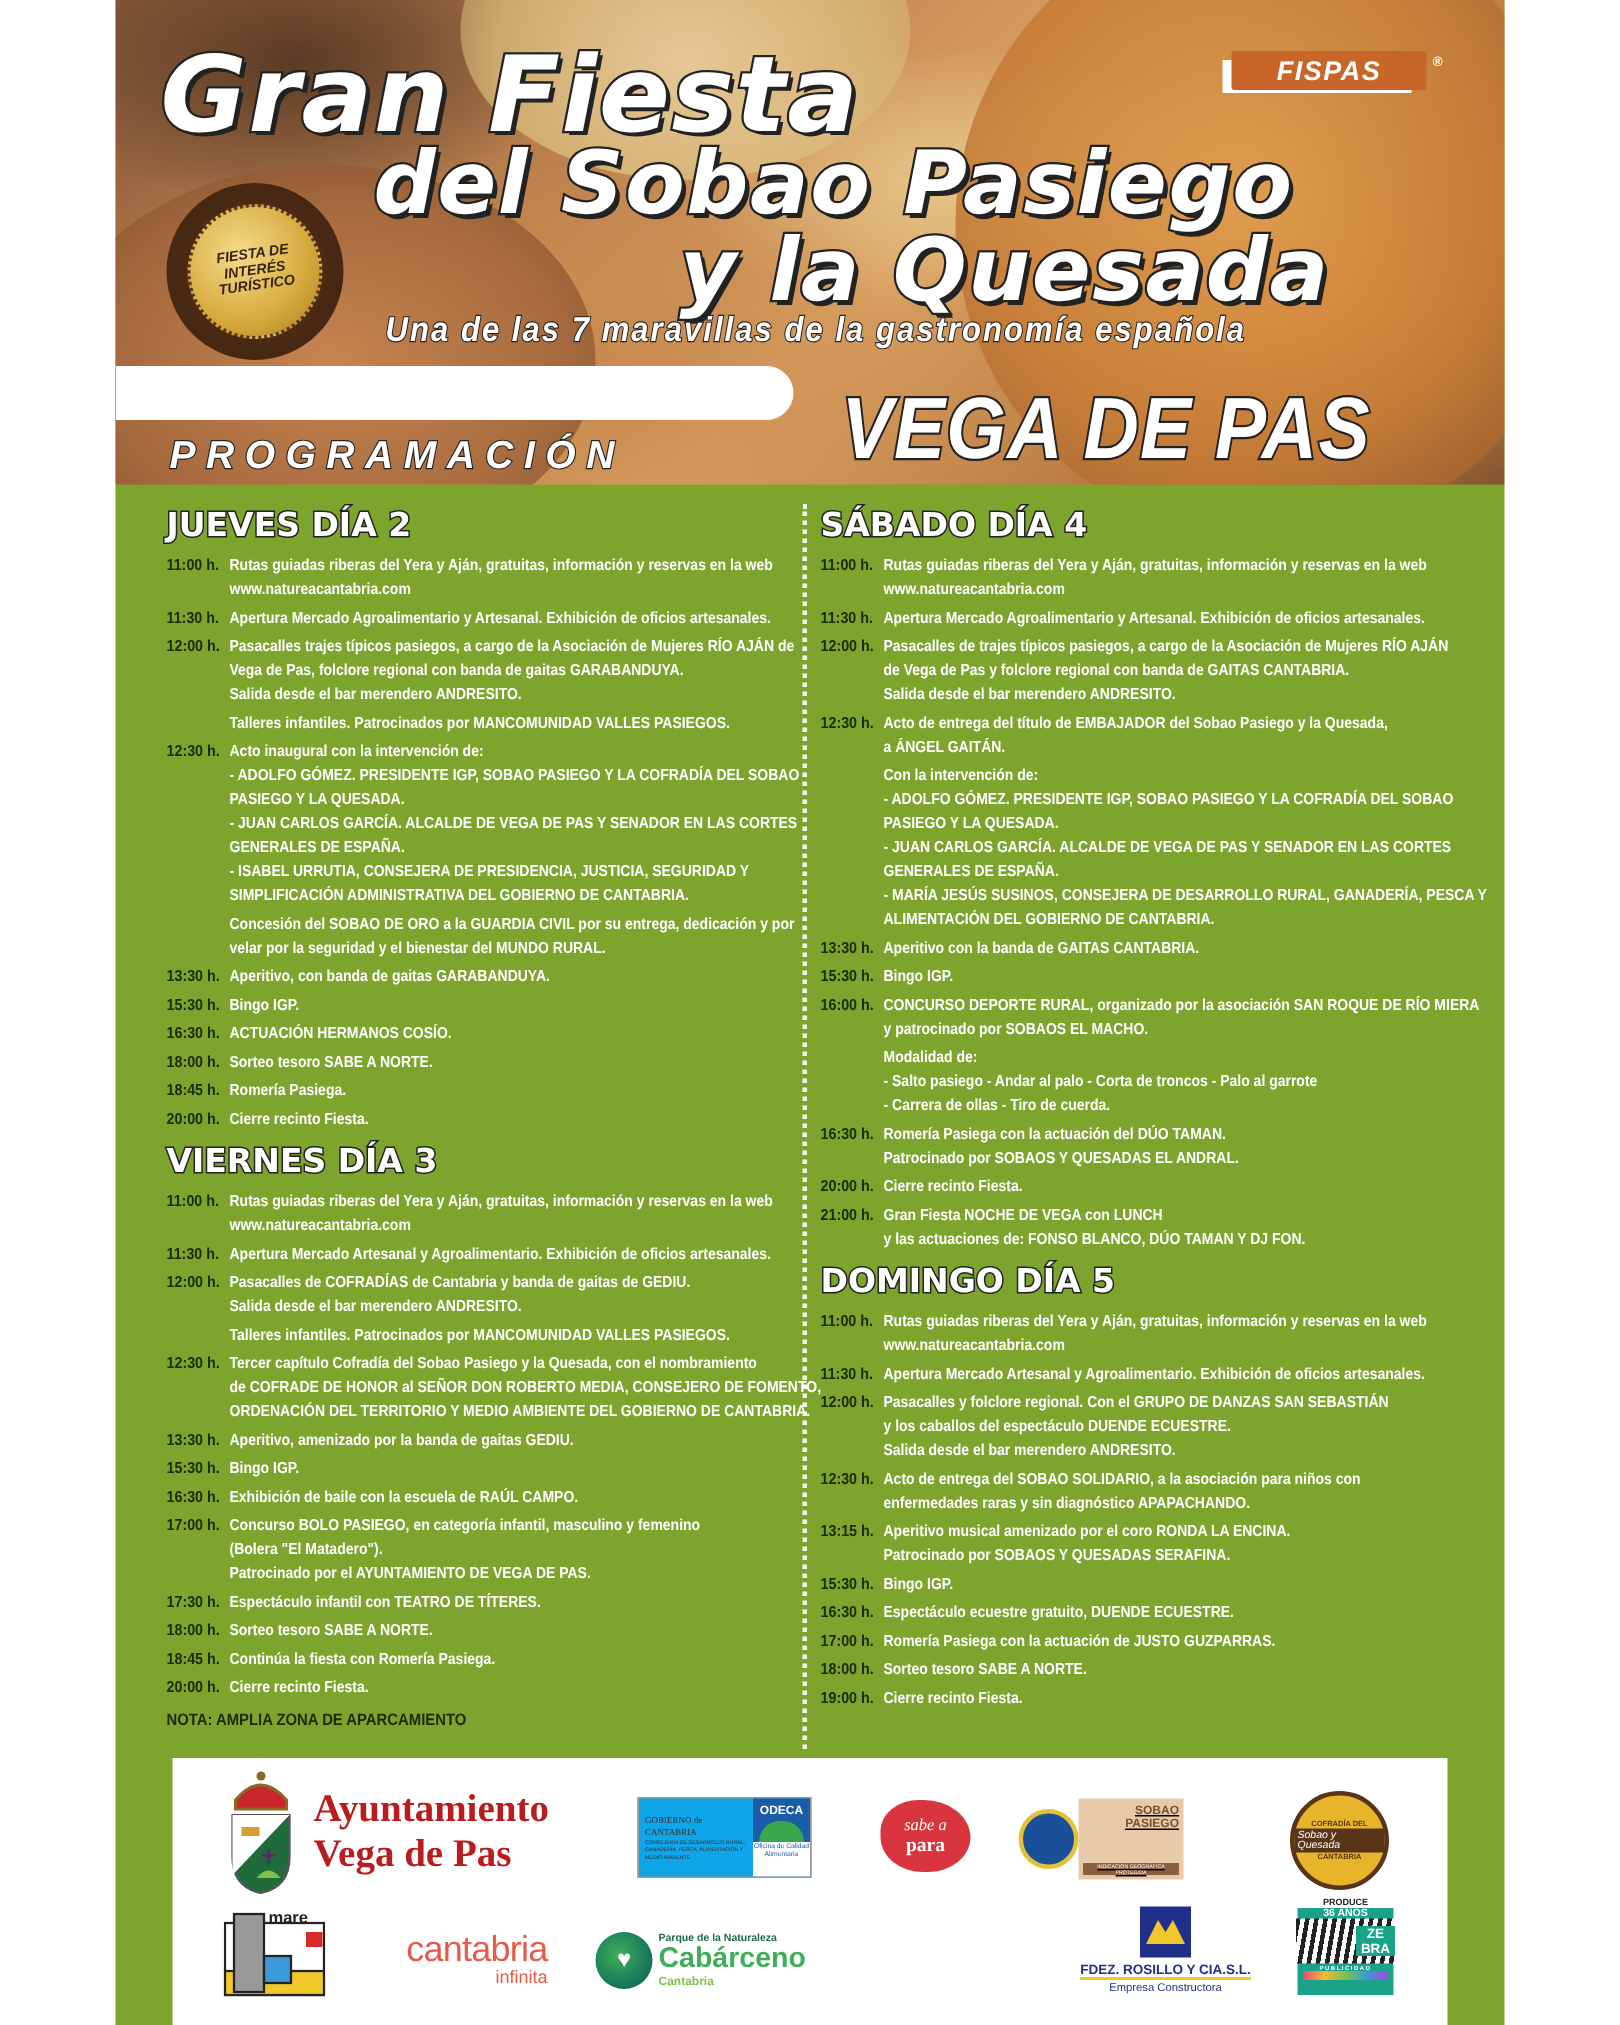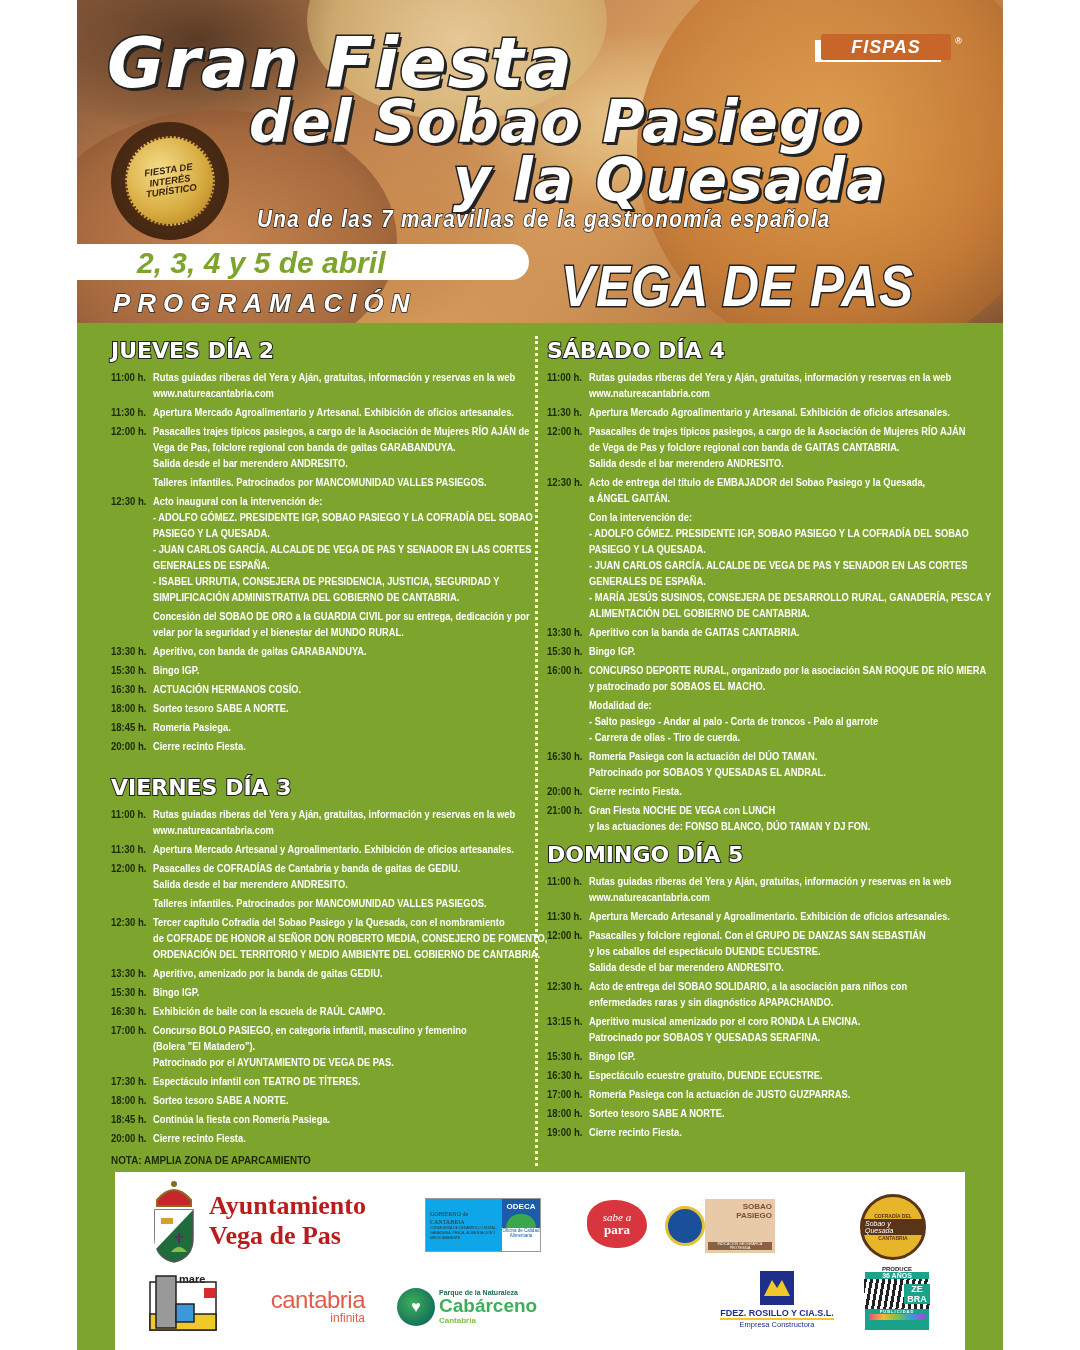--- a/index.html
+++ b/index.html
@@ -83,21 +83,20 @@
         </div>
       </div>
     </div>
 
     <div class="fispas">FISPAS</div>
     <div class="fispas-reg">®</div>
 
     <div class="subtitle">Una de las 7 maravillas de la gastronomía española</div>
 
     <div class="date-pill"></div>
-    <div class="date-text">2, 3, 4 y 5 de abril</div>
     <div class="prog">PROGRAMACIÓN</div>
     <div class="vega">VEGA DE PAS</div>
   </div>
 
   <div class="divider"></div>
 
   <div class="col left">
     <div class="day">JUEVES DÍA 2</div>
     <div id="day0">
         <div class="ev">
@@ -166,21 +165,21 @@
             <div>Romería Pasiega.</div>
           </div>
         </div>
         <div class="ev">
           <div class="time">20:00 h.</div>
           <div class="body">
             <div>Cierre recinto Fiesta.</div>
           </div>
         </div>
       </div>
-    <div class="day" style="margin-top:21px">VIERNES DÍA 3</div>
+    <div class="day" style="margin-top:8px">VIERNES DÍA 3</div>
     <div id="day1">
         <div class="ev">
           <div class="time">11:00 h.</div>
           <div class="body">
             <div>Rutas guiadas riberas del Yera y Aján, gratuitas, información y reservas en la web</div>
             <div>www.natureacantabria.com</div>
           </div>
         </div>
         <div class="ev">
           <div class="time">11:30 h.</div>
@@ -438,21 +437,21 @@
         <div style="width:30px;height:14px;background:#3aa84a;border-radius:15px 15px 0 0;margin-top:3px;"></div>
         <div style="font-size:4.5px;color:#fff;text-align:center;line-height:5px;background:#fff;color:#1a5ca8;width:38px;flex:1;">Oficina de Calidad Alimentaria</div>
       </div>
     </div>
 
     <div class="logo" style="left:472px;top:28px;width:60px;height:48px;background:#d8353e;border-radius:45% 55% 50% 50%;flex-direction:column;">
       <div style="font-family:'Liberation Serif',serif;font-style:italic;color:#fff;font-size:11px;line-height:11px;">sabe a</div>
       <div style="font-family:'Liberation Serif',serif;font-weight:bold;color:#fff;font-size:13px;line-height:13px;">para</div>
     </div>
 
-    <div class="logo" style="left:550px;top:30px;width:110px;height:48px;">
+    <div class="logo" style="left:564px;top:30px;width:110px;height:48px;text-decoration:underline;">
       <div style="width:34px;height:34px;border-radius:50%;background:#1a4f9a;border:3px solid #e3c23a;flex:0 0 34px;"></div>
       <div style="flex:1;height:48px;background:#e8c9a8;display:flex;flex-direction:column;justify-content:space-between;align-items:flex-end;padding:3px;">
         <div style="font-size:8px;color:#7a5030;font-weight:bold;text-align:right;line-height:9px;width:40px;">SOBAO PASIEGO</div>
         <div style="font-size:3.5px;color:#fff;background:#8a6040;width:100%;text-align:center;">INDICACIÓN GEOGRÁFICA PROTEGIDA</div>
       </div>
     </div>
 
     <div class="logo" style="left:745px;top:22px;width:60px;height:60px;border-radius:50%;background:#e7b52a;border:3px solid #5a3418;flex-direction:column;">
       <div style="font-size:5px;color:#5a3418;font-weight:bold;">COFRADÍA DEL</div>
       <div style="font-size:7px;color:#fff;background:#5a3418;padding:1px 2px;font-style:italic;">Sobao y Quesada</div>

